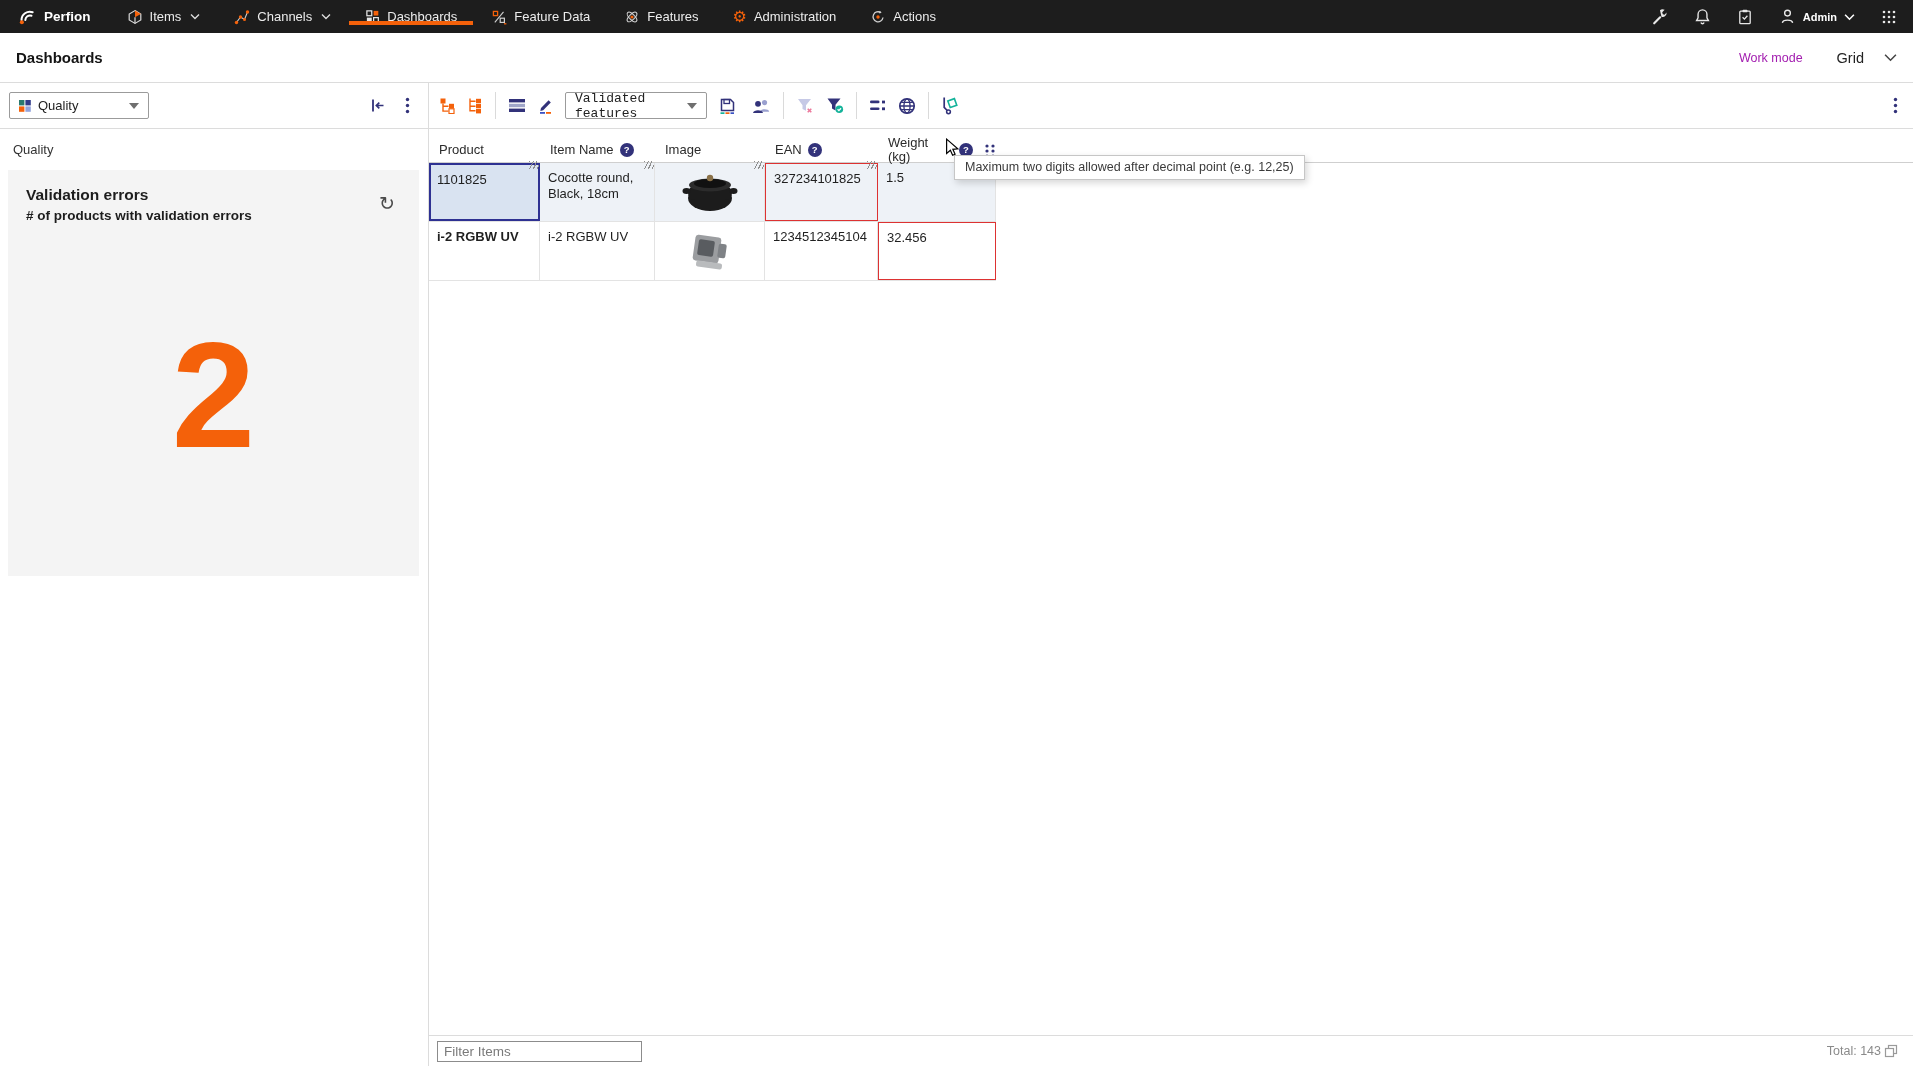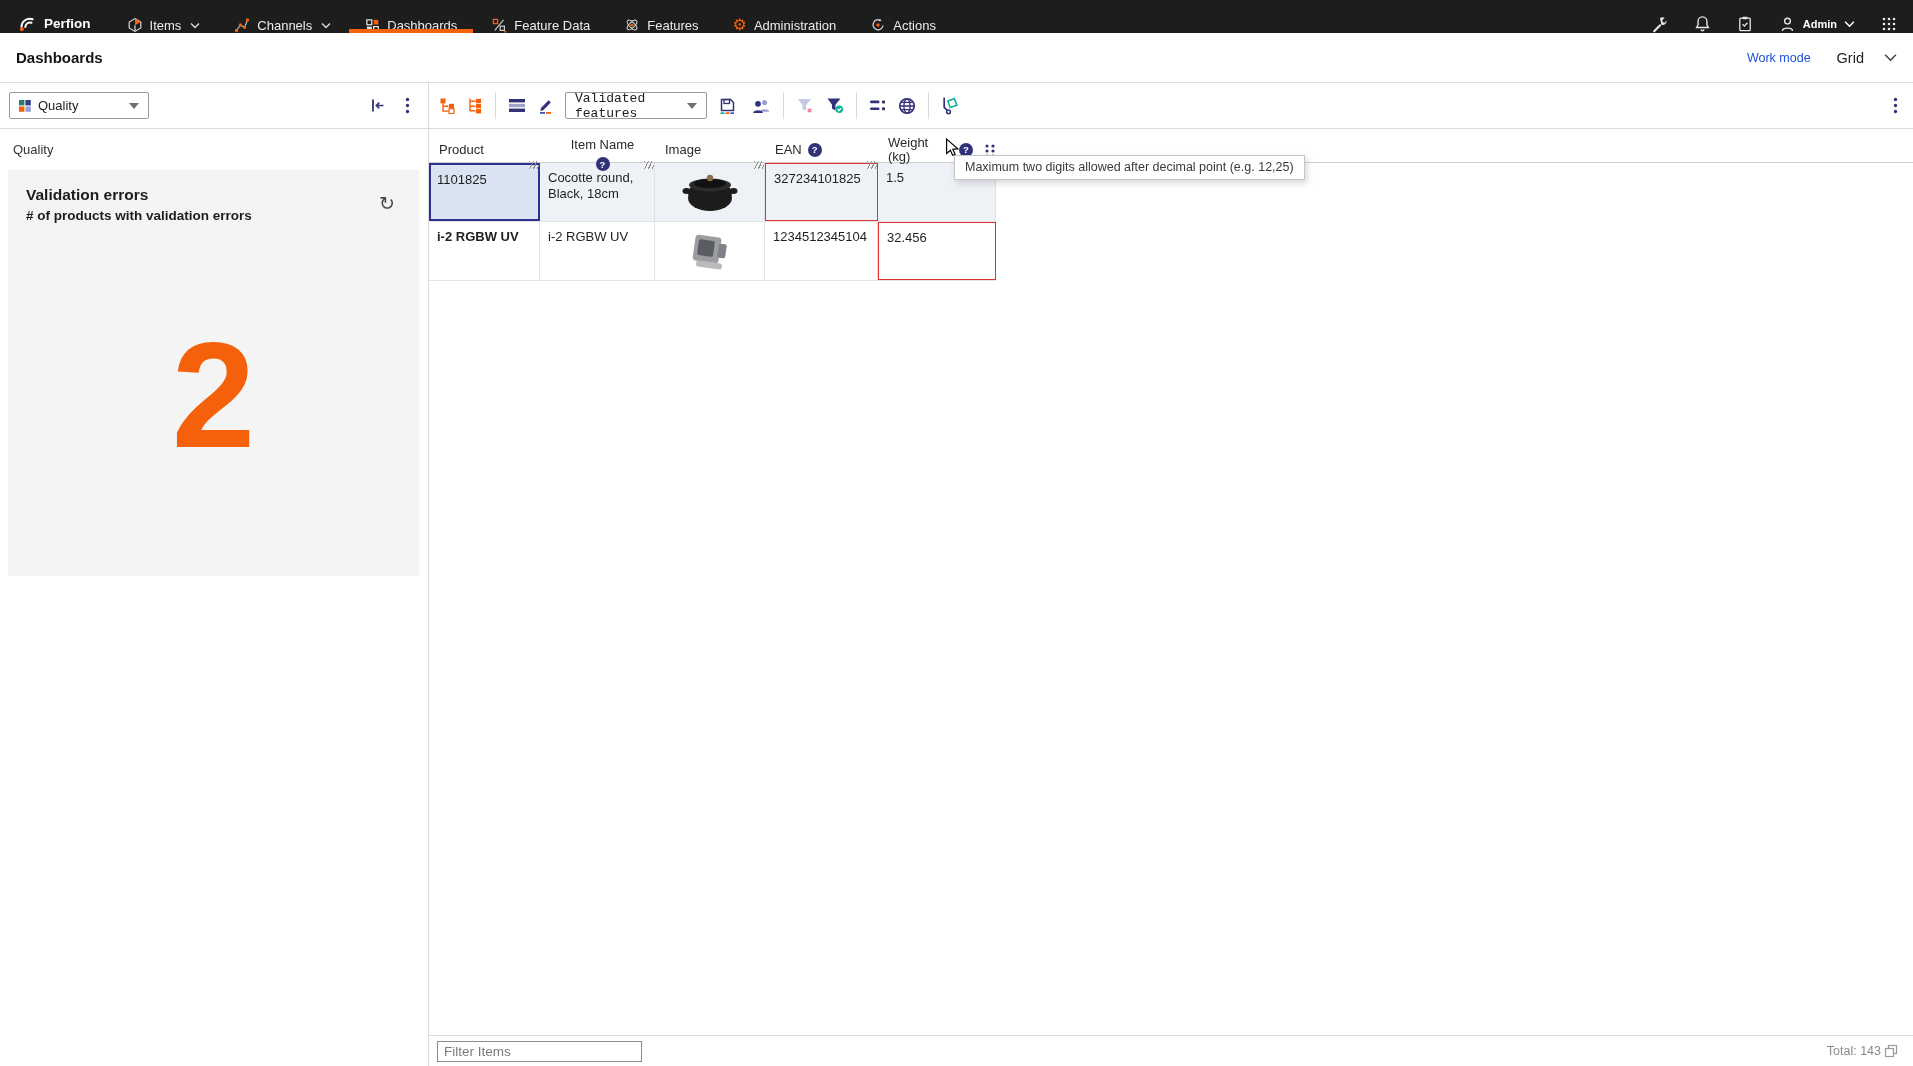--- a/index.html
+++ b/index.html
@@ -1,34 +1,34 @@
 <!DOCTYPE html>
 <html><head>
 <meta charset="utf-8">
 <style>
   * { box-sizing: border-box; margin:0; padding:0; }
   html,body { width:1913px; height:1066px; overflow:hidden; background:#fff;
     font-family:"Liberation Sans", sans-serif; color:#1f1f1f; }
 
   
-  .topnav { height:33px; background:#1d1d1d; display:flex; align-items:flex-end; color:#ececec; }
+  .topnav { height:33px; background:#1d1d1d; display:flex; align-items:center; color:#ececec; }
   .brand { display:flex; align-items:center; gap:8px; padding-left:17px; margin-right:36px; }
   .brand-name { font-weight:bold; font-size:13.5px; color:#fff; }
   .navitems { display:flex; align-items:stretch; gap:34px; }
   .navitem { position:relative; display:flex; align-items:center; gap:7px; font-size:13px; cursor:pointer; }
   .navitem .chev { margin-left:2px; }
   .navitem.active::after { content:""; position:absolute; left:-16px; right:-16px; bottom:0; height:4px; background:#f4610a; }
   .topnav-right { margin-left:auto; display:flex; align-items:center; gap:26px; padding-right:16px; }
   .usr { display:flex; align-items:center; gap:7px; font-size:11px; font-weight:bold; color:#fff; }
 
   
   .pageheader { height:50px; border-bottom:1px solid #dcdcdc; display:flex; align-items:center; padding:0 16px; }
   .page-title { font-size:15px; font-weight:bold; color:#141414; }
   .ph-right { margin-left:auto; display:flex; align-items:center; }
-  .workmode-label { font-size:12.5px; color:#1d4ed8; margin-right:26px; }
+  .workmode-label { font-size:12.5px; color:#a21caf; margin-right:34px; }
   .workmode-value { font-size:14.5px; color:#222; margin-right:20px; }
 
   
   .toolbar { height:46px; border-bottom:1px solid #dcdcdc; display:flex; align-items:stretch; }
   .toolbar-left { width:429px; border-right:1px solid #dcdcdc; display:flex; align-items:center; padding:0 18px 0 9px; flex:none; }
   .selectbox { height:27px; border:1px solid #9b9b9b; border-radius:2px; background:#fff;
     display:flex; align-items:center; gap:7px; padding:0 9px; font-size:13px; color:#222; cursor:pointer; }
   .selectbox .caret { margin-left:auto; width:0; height:0; border-left:5px solid transparent; border-right:5px solid transparent; border-top:6px solid #6f6f6f; }
   .qsel { width:140px; }
   .tl-icons { margin-left:auto; display:flex; align-items:center; gap:19px; }
@@ -60,21 +60,21 @@
     display:inline-flex; align-items:center; justify-content:center; margin-top:-1px; cursor:pointer; flex:none; }
   .rs-handle { position:absolute; right:1px; bottom:-7px; width:10px; height:8px; z-index:2;
     background:repeating-linear-gradient(115deg,#8f8f8f 0 1px,transparent 1px 3.4px); }
   .trow { display:flex; width:567px; border-bottom:1px solid #e3e3e3; height:59px; }
   .trow.row-selected { background:#eef2f7; }
   .td { border-right:1px solid #e3e3e3; padding:7px 8px; font-size:13px; color:#1f1f1f; line-height:1.25; cursor:default; }
   .td.num { text-align:left; }
   .td.img-cell { display:flex; justify-content:center; align-items:flex-start; padding-top:5px; }
   .cell-selected { background:#d9e3f1 !important; border:2px solid #2e3192 !important;padding-left:6px; }
   .cell-error { border:1px solid #dd3232 !important; }
-  .c0 { width:111px; } .c1 { width:115px;flex-direction:column; } .c2 { width:110px; } .c3 { width:113px; } .c4 { width:118px; }
+  .c0 { width:111px; } .c1 { width:115px; } .c2 { width:110px; } .c3 { width:113px; } .c4 { width:118px; }
 
   
   .tooltip { position:absolute; left:525px; top:26px; z-index:6; background:#fff; border:1px solid #c6c6c6;
     box-shadow:2px 3px 7px rgba(0,0,0,.16); padding:4px 10px 5px; font-size:12.5px; color:#3a3a3a; white-space:nowrap; }
   .cursor { position:absolute; left:516px; top:9px; z-index:10; pointer-events:none; }
 
   
   .bottombar { position:absolute; left:0; right:0; bottom:0; height:31px; border-top:1px solid #dcdcdc;
     display:flex; align-items:center; padding:0 14px 0 8px; background:#fff; }
   .filter-input { width:205px; height:21px; border:1px solid #8c8c8c; font-size:13.5px; color:#555;

